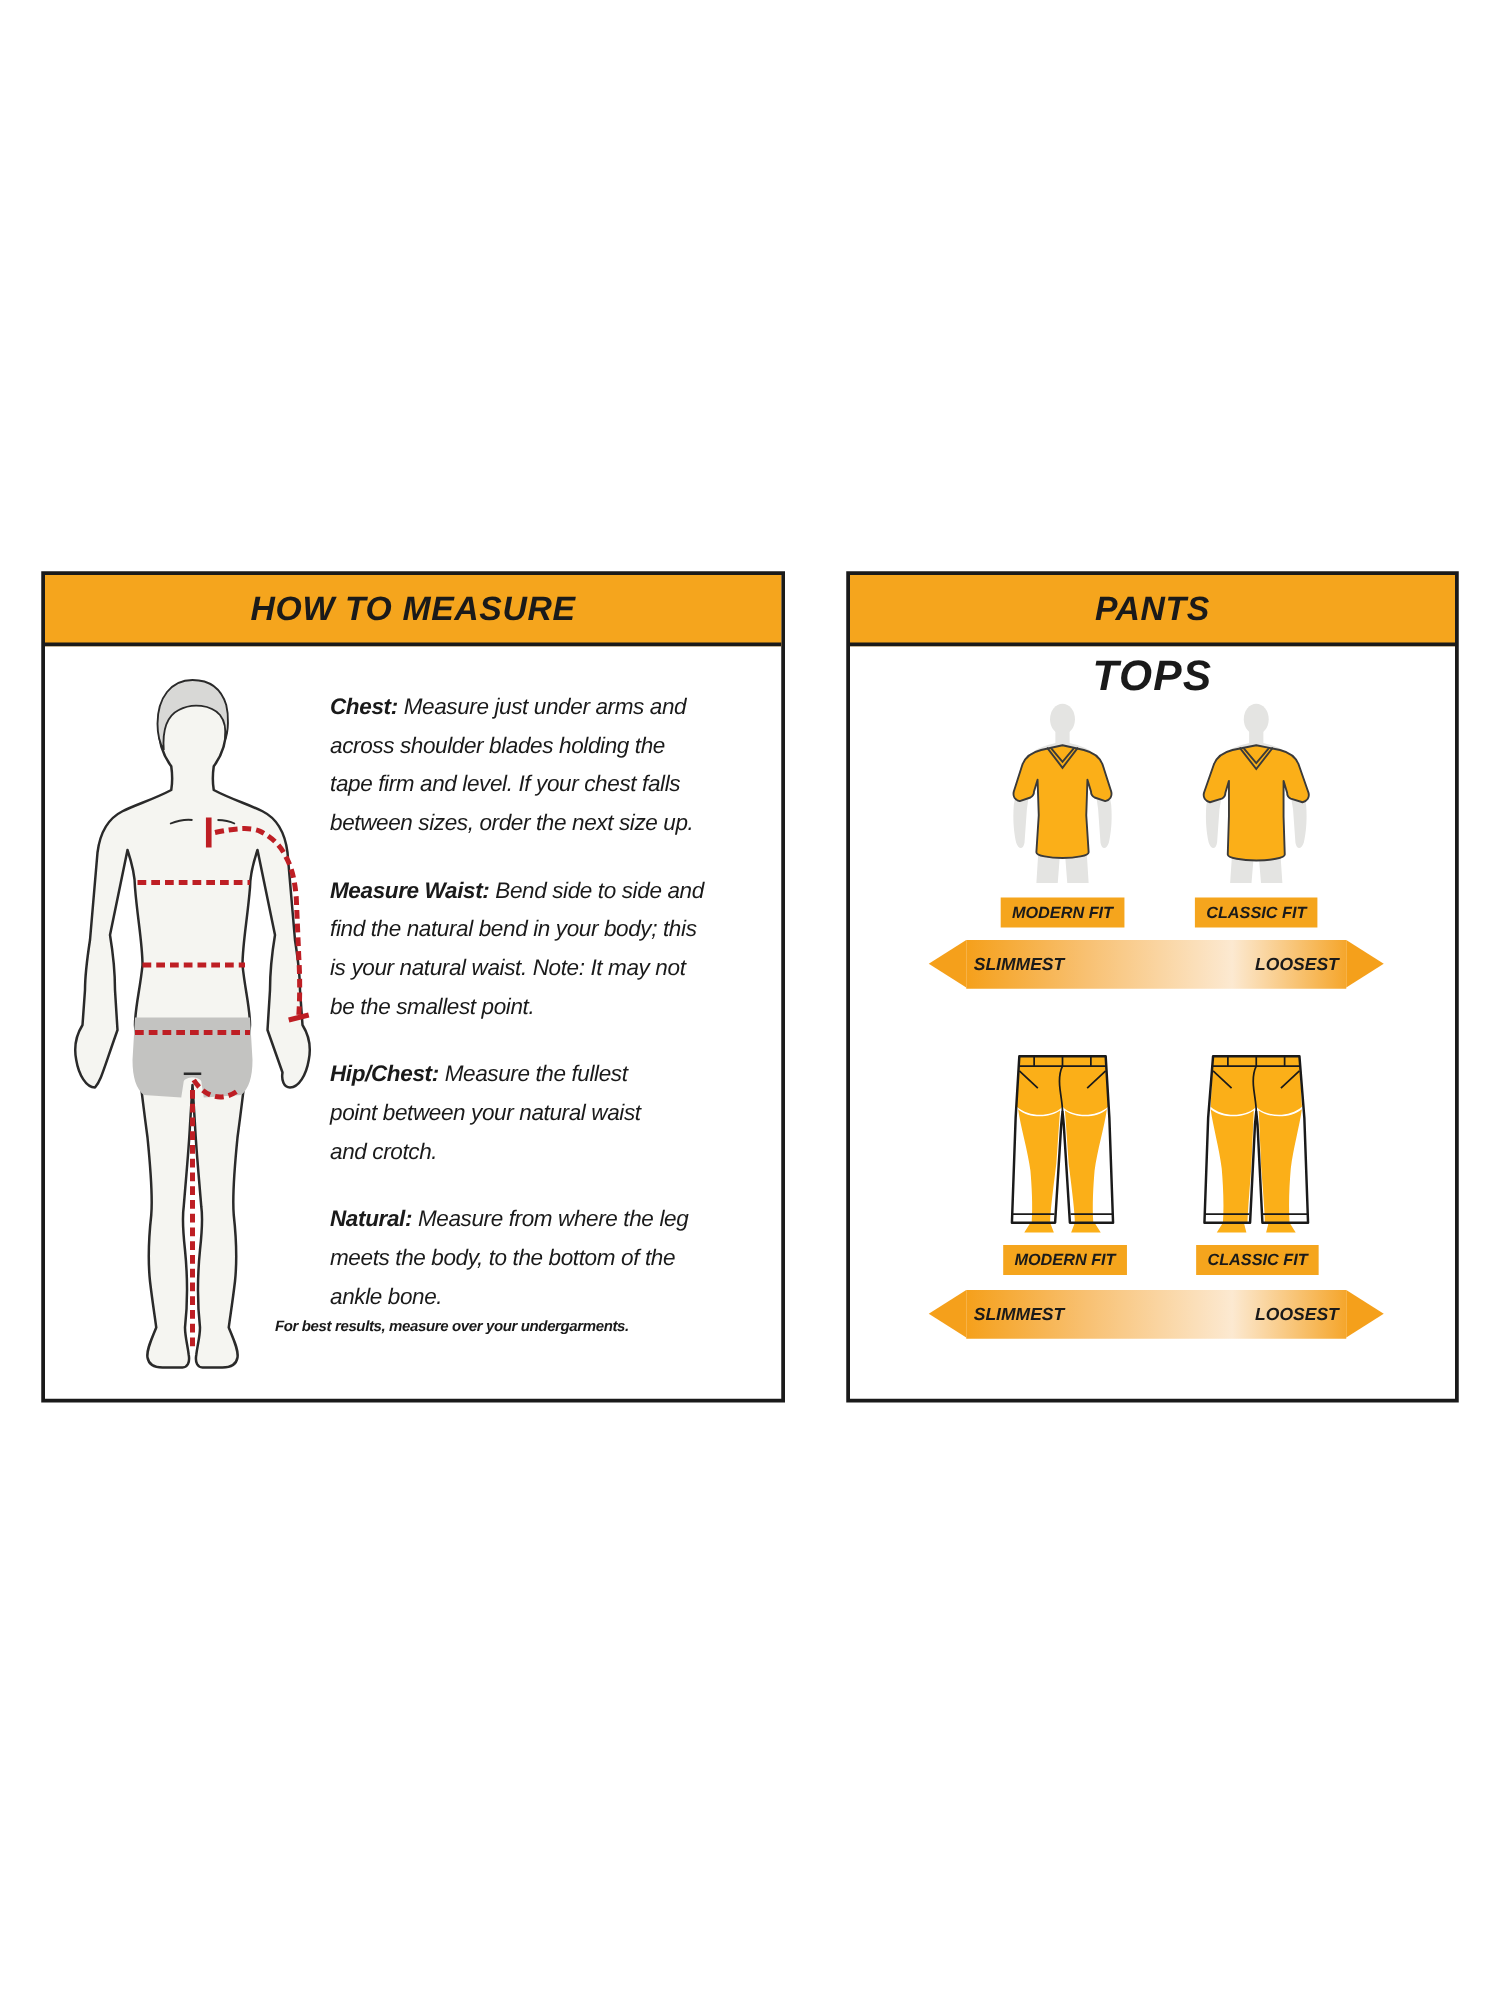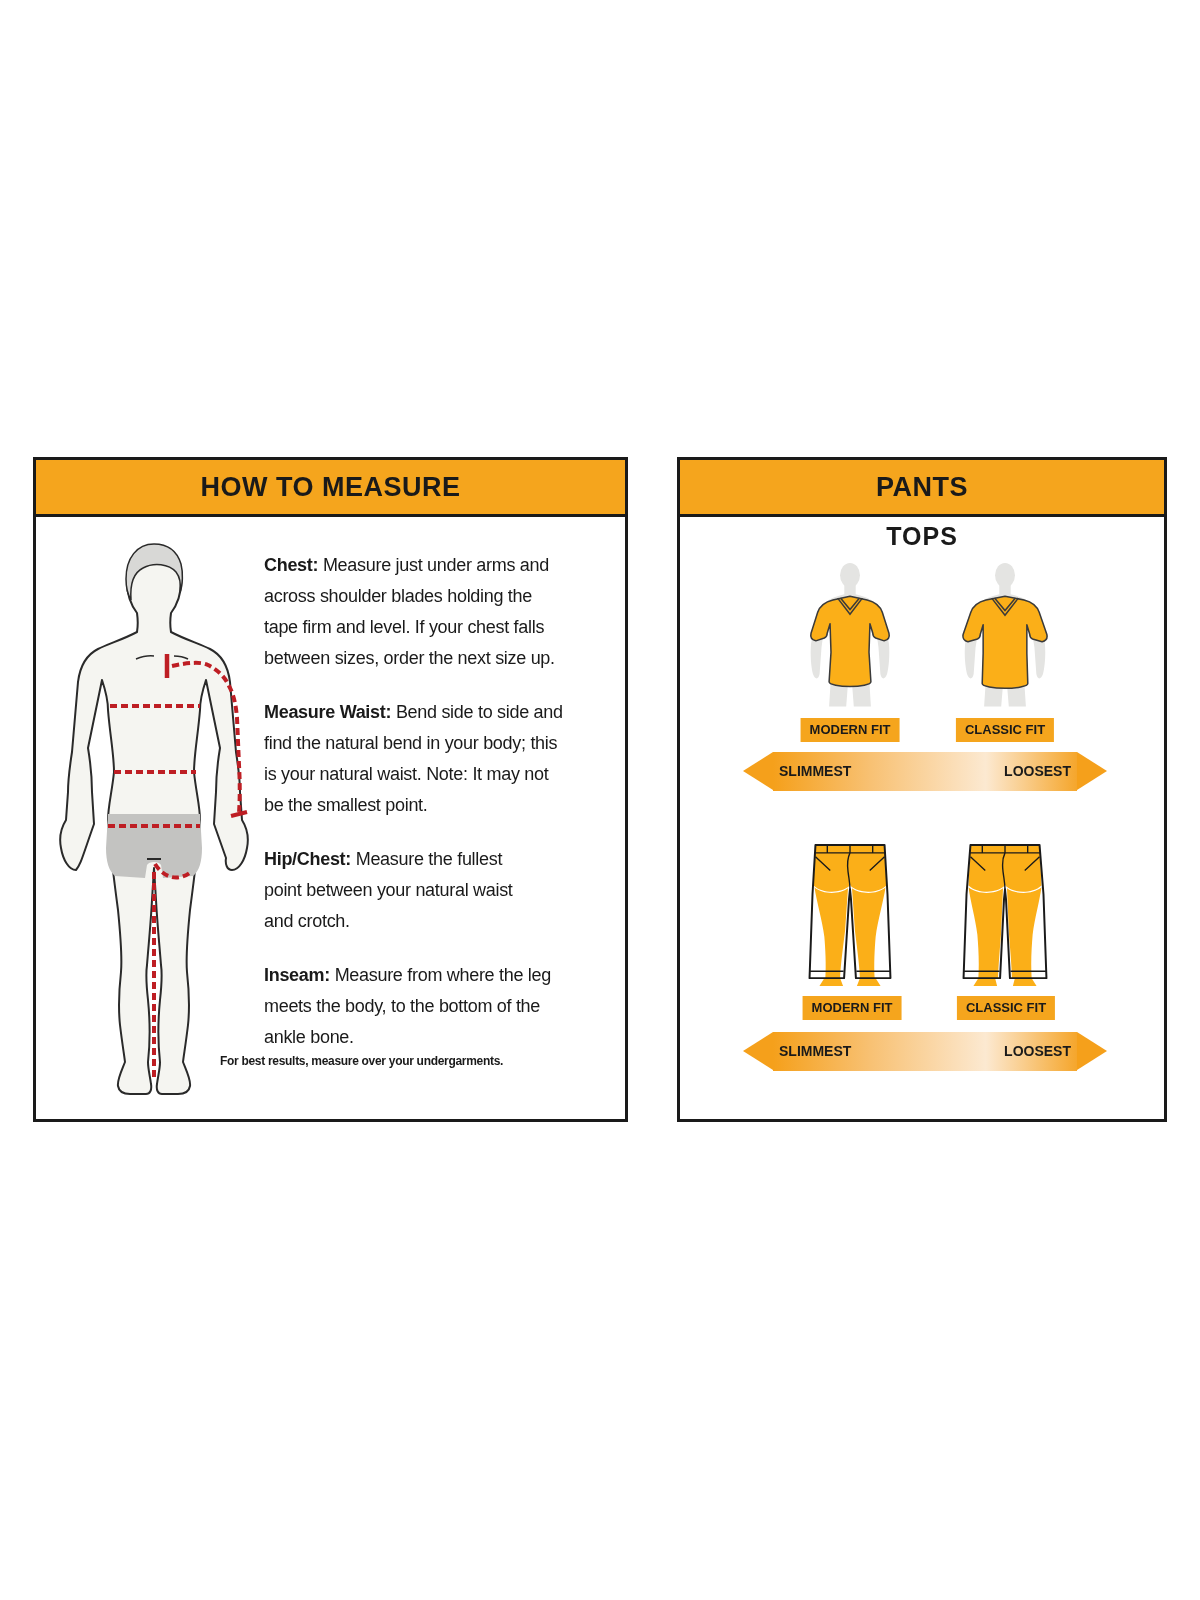--- a/index.html
+++ b/index.html
@@ -1,32 +1,32 @@
 <!DOCTYPE html>
 <html><head>
 <meta charset="utf-8">
 <style>
   html,body{margin:0;padding:0;background:#ffffff;}
   .canvas{position:relative;width:1200px;height:1600px;background:#ffffff;overflow:hidden;
-          font-family:"Liberation Sans","DejaVu Sans",sans-serif;color:#1a1a1a;}
+          font-family:"Liberation Sans","DejaVu Sans",sans-serif;color:#1a1a1a;font-style:italic;}
   .panel{position:absolute;background:#ffffff;border:3px solid #1a1a1a;box-sizing:border-box;}
   .panel-header{position:absolute;top:0;left:0;right:0;height:54px;background:#F5A51D;
                 border-bottom:3px solid #1a1a1a;display:flex;align-items:center;justify-content:center;
                 font-size:27px;font-weight:bold;letter-spacing:.5px;font-stretch:condensed;}
   
   #measure-panel{left:33px;top:457px;width:595px;height:665px;}
   .figure-wrap{position:absolute;top:60px;left:14px;width:226px;height:600px;}
   .textcol{position:absolute;top:90px;left:228px;width:360px;}
   .msec{margin:0 0 23px 0;font-size:18px;line-height:31px;letter-spacing:-0.3px;white-space:pre-line;font-stretch:condensed;}
   .mlabel{font-weight:bold;}
   .footnote{position:absolute;left:184px;top:594px;font-size:12px;font-weight:bold;white-space:nowrap;
             letter-spacing:-0.3px;font-stretch:condensed;}
   
   #fits-panel{left:677px;top:457px;width:490px;height:665px;}
-  .fit-heading{position:absolute;left:0;right:0;text-align:center;font-size:25px;font-weight:bold;
+  .fit-heading{position:absolute;left:0;right:0;text-align:center;font-size:34px;font-weight:bold;
                letter-spacing:1px;font-stretch:condensed;}
   .fit-fig{position:absolute;}
   .chip{position:absolute;transform:translateX(-50%);height:24px;line-height:24px;padding:0 9px;
         background:#F5A51D;font-size:13px;font-weight:bold;letter-spacing:0;white-space:nowrap;font-stretch:condensed;}
   .scale-arrow{position:absolute;left:63px;width:364px;height:38px;display:flex;align-items:center;}
   .arrow-head{width:0;height:0;border-top:19px solid transparent;border-bottom:19px solid transparent;}
   .arrow-head.left{border-right:30px solid #F5A01B;}
   .arrow-head.right{border-left:30px solid #F5A01B;}
   .arrow-bar{flex:1;height:39px;background:linear-gradient(90deg,#F5A01B 0%,#F8C173 32%,#FCE9D1 70%,#F5A62C 100%);
              display:flex;align-items:center;justify-content:space-between;padding:0 6px;}
@@ -89,21 +89,21 @@
 across shoulder blades holding the
 tape firm and level. If your chest falls
 between sizes, order the next size up.</span></p>
       <p class="msec"><span class="mlabel">Measure Waist:</span> <span>Bend side to side and
 find the natural bend in your body; this
 is your natural waist. Note: It may not
 be the smallest point.</span></p>
       <p class="msec"><span class="mlabel">Hip/Chest:</span> <span>Measure the fullest
 point between your natural waist
 and crotch.</span></p>
-      <p class="msec"><span class="mlabel">Inseam:</span> <span>Measure from where the leg
+      <p class="msec"><span class="mlabel">Natural:</span> <span>Measure from where the leg
 meets the body, to the bottom of the
 ankle bone.</span></p>
     </div>
 
     <div class="footnote">For best results, measure over your undergarments.</div>
   </div>
 
   <div class="panel" id="fits-panel">
     <div class="panel-header">
       <span>PANTS</span>

